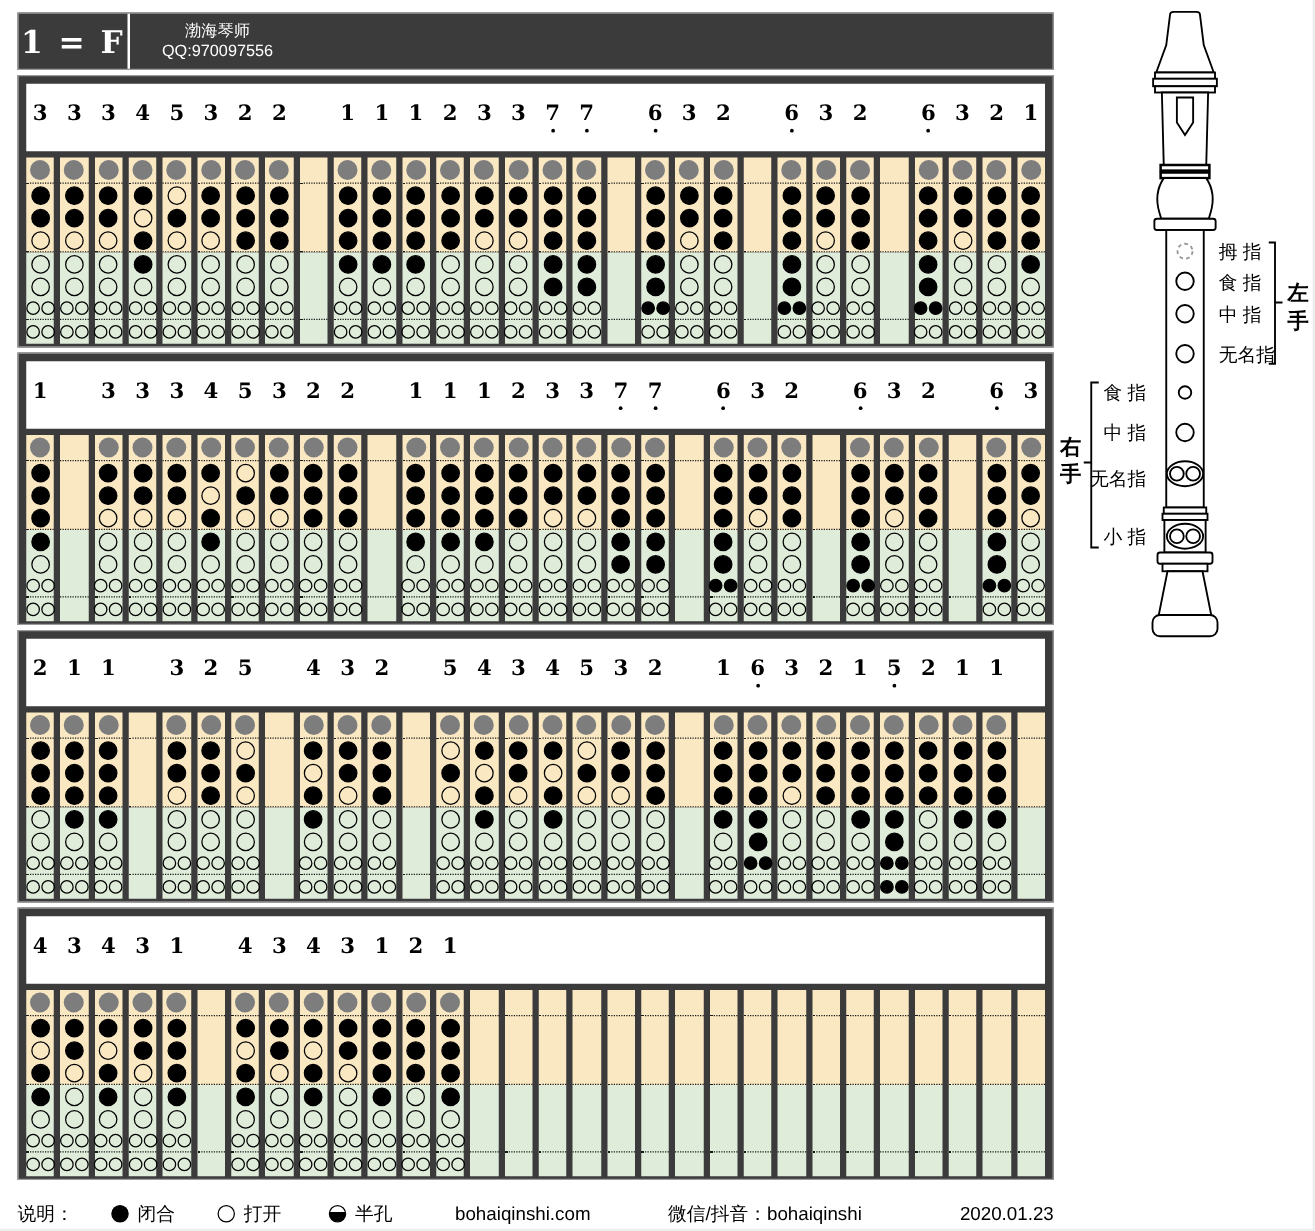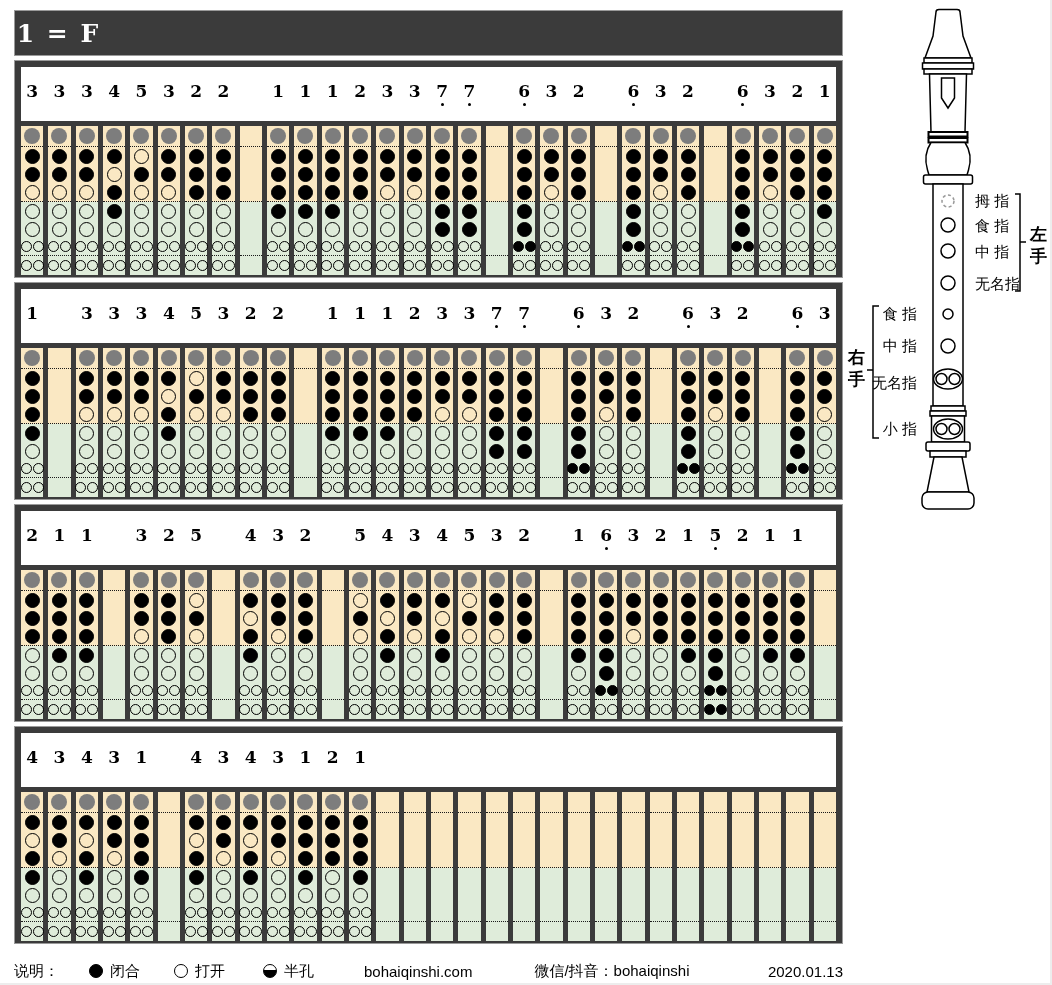--- a/index.html
+++ b/index.html
@@ -76,20 +76,24 @@
   .recorder svg{display:block;}
   .rec-label{font-size:15px;fill:#000;}
   .hand-label{font-size:17px;font-weight:bold;fill:#000;}
 </style>
 </head>
 <body>
 
 <div class="chart">
   <div class="header">
     <div class="hsec key">1 = F</div>
+    <div class="hsec author">
+      <div>渤海琴师</div>
+      <div>QQ:970097556</div>
+    </div>
   </div>
   <div id="blocks">
       <div class="block">
         <div class="notes-strip">
           <div class="ncell">
             <div class="nnum">3</div>
             <div class="ndot" style="visibility: hidden;"></div>
           </div>
           <div class="ncell">
             <div class="nnum">3</div>
@@ -4217,21 +4221,21 @@
   <span class="lgroup lg-open">
     <span class="lsym open"></span>
     <span>打开</span>
   </span>
   <span class="lgroup lg-half">
     <span class="lsym half"></span>
     <span>半孔</span>
   </span>
   <span class="lg-web">bohaiqinshi.com</span>
   <span class="lg-social">微信/抖音：bohaiqinshi</span>
-  <span class="lg-date">2020.01.13</span>
+  <span class="lg-date">2020.01.23</span>
 </div>
 
 <div class="recorder">
   <svg width="206" height="516" viewBox="0 0 206 516">
     <g fill="#ffffff" stroke="#000000" stroke-width="1.5">
 
       <path d="M 91 4 Q 91 1.5 94 1.5 L 112 1.5 Q 115 1.5 115 4 L 118 28 L 126 50 L 80 50 L 88 28 Z"></path>
 
       <rect x="79" y="50" width="48" height="5"></rect>
       <rect x="77.5" y="55" width="51" height="6"></rect>

